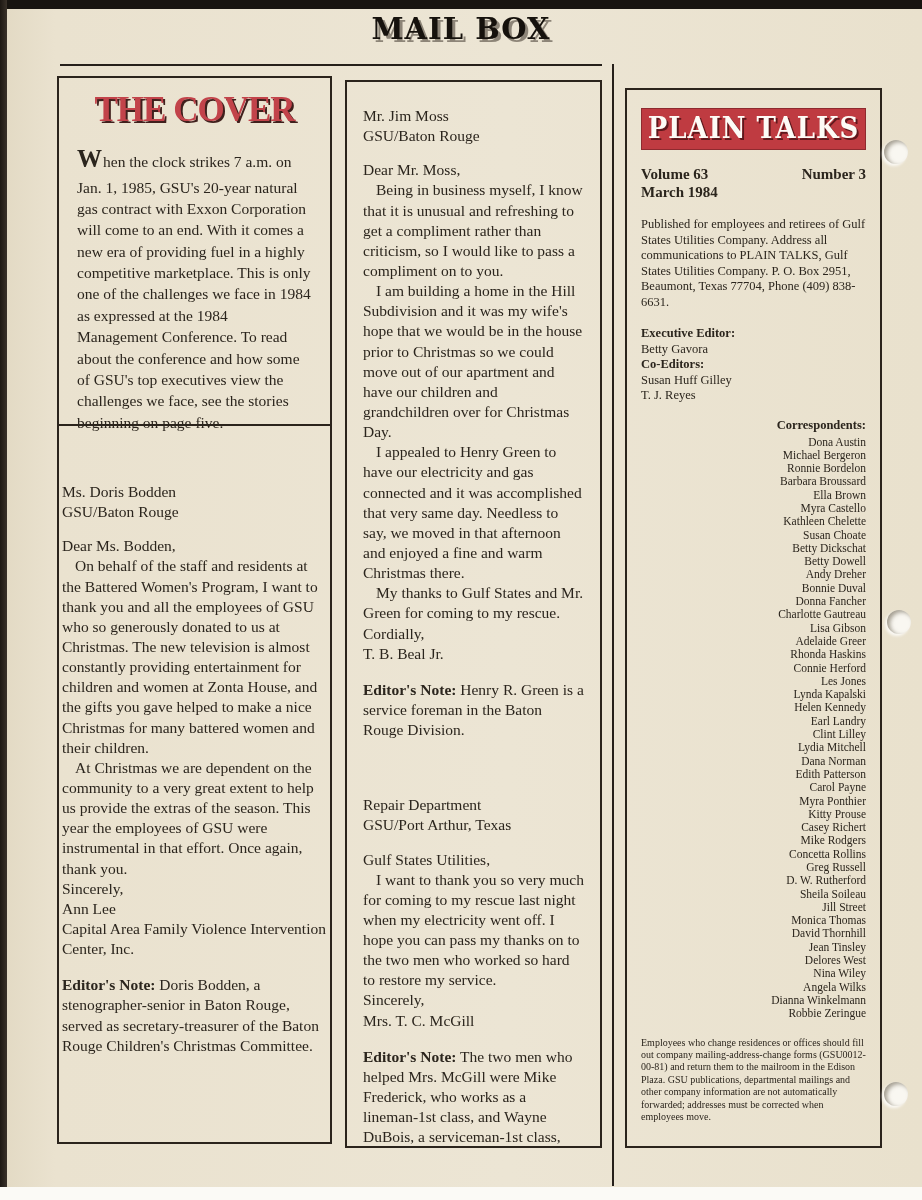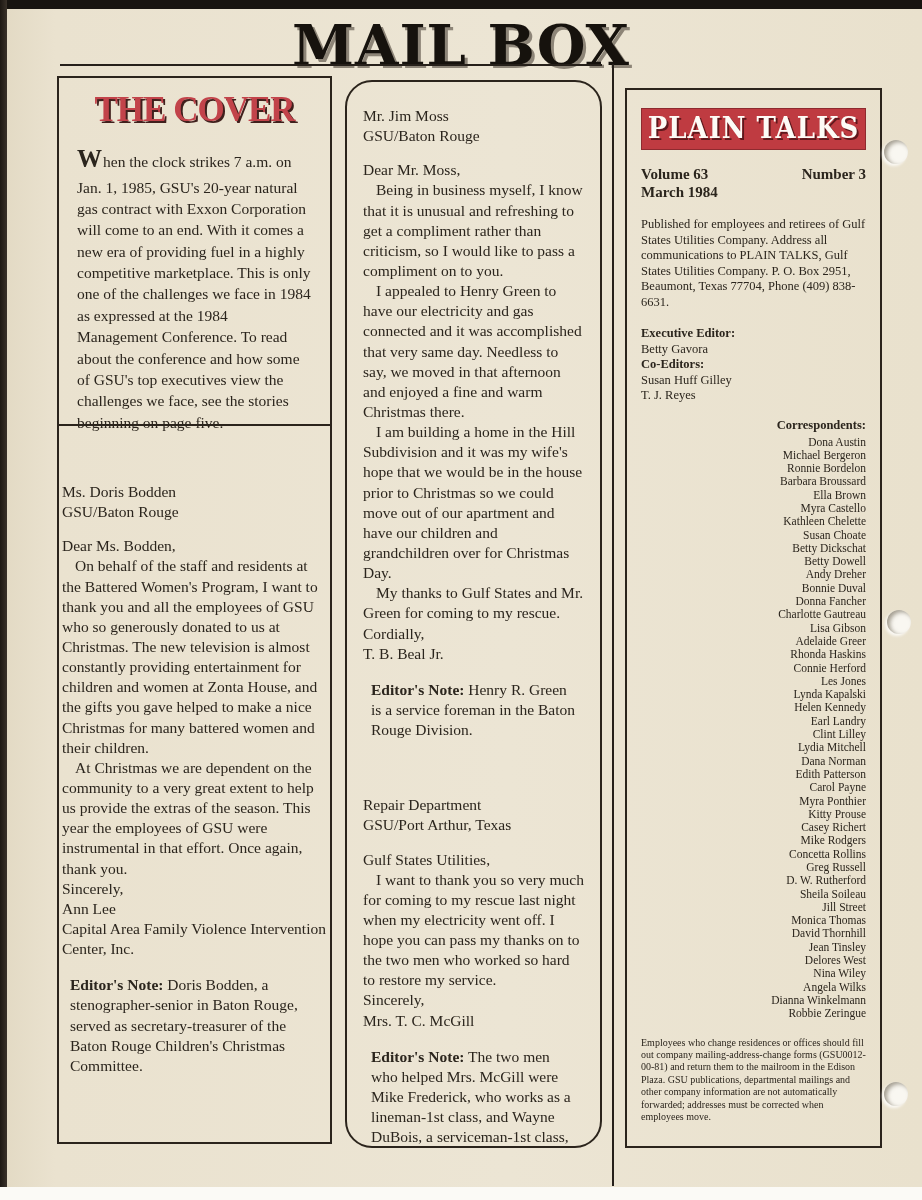--- a/index.html
+++ b/index.html
@@ -14,46 +14,46 @@
     color: #2b251d;
   }
   .edge-top { position: absolute; top: 0; left: 0; width: 100%; height: 9px; background: #181410; }
   .edge-left { position: absolute; top: 0; left: 0; width: 7px; height: 1187px;
     background: linear-gradient(90deg, #1d1813, #3a322a); }
   .edge-bottom { position: absolute; bottom: 0; left: 0; width: 100%; height: 13px; background: #fbfaf6; }
 
   .masthead {
     position: absolute; top: 12px; left: 0; width: 922px; margin: 0;
     text-align: center; font-family: "DejaVu Serif", serif; font-weight: bold;
-    font-size: 56px; letter-spacing: 1px; color: #16120d;
+    font-size: 29px; letter-spacing: 1px; color: #16120d;
     text-shadow: 3px 3px 0 rgba(90, 82, 70, 0.65);
   }
   .header-rule { position: absolute; left: 60px; top: 64px; width: 542px; height: 2px; background: #26201a; }
   .v-divider { position: absolute; left: 612px; top: 64px; width: 2px; height: 1122px; background: #26201a; }
 
   .col { position: absolute; box-sizing: border-box; border: 2px solid #2b241c; overflow: hidden; }
   .col-left { left: 57px; top: 76px; width: 275px; height: 1068px; }
-  .col-mid  { left: 345px; top: 80px; width: 257px; height: 1068px; padding: 24px 16px 0; border-radius: 27px; }
+  .col-mid  { left: 345px; top: 80px; width: 257px; height: 1068px; padding: 24px 16px 0; }
   .col-right{ left: 625px; top: 88px; width: 257px; height: 1060px; padding: 18px 14px 0; }
 
   .cover-section { box-sizing: border-box; height: 348px; border-bottom: 2px solid #2b241c; padding: 10px 18px 0; }
   .cover-title {
     margin: 2px 0 12px; text-align: center; font-size: 35px; font-weight: bold;
     letter-spacing: -1px; color: #c2434a; text-shadow: 2px 2px 0 #40201d;
   }
   .cover-body { margin: 0; font-size: 15.5px; line-height: 1.38; }
   .cover-body::first-letter { font-size: 25px; font-weight: bold; padding-right: 1px; }
 
   .letter-left { padding: 56px 3px 0; }
   .letter, .col-mid { font-size: 15.5px; line-height: 1.3; }
   .addr { margin: 0 0 14px; }
   .sal { margin: 0; }
   .par { margin: 0; text-indent: 13px; }
   .sig { margin: 0; }
-  .note { margin: 16px 8px 0; font-family: Liberation Serif, serif; }
+  .note { margin: 16px 0 0; font-family: Liberation Serif, serif; }
   .note strong { font-weight: bold; }
   .letter-gap { margin-top: 55px; }
 
   .pt-logo {
     background: #bf3b41; border: 1px solid #8e2a2f; text-align: center; padding: 4px 0 6px;
   }
   .pt-logo span {
     display: inline-block; font-family: "DejaVu Serif", serif; font-weight: bold;
     font-size: 26px; letter-spacing: 1px; color: #fdfbf6;
     text-shadow: 2px 2px 0 #5e181c; transform: scaleY(1.12);
@@ -117,22 +117,22 @@
   </section>
 
   <section class="col col-mid">
     <div class="letter">
       <p class="addr">
         <span>Mr. Jim Moss</span><br>
         <span>GSU/Baton Rouge</span>
       </p>
       <p class="sal">Dear Mr. Moss,</p>
       <p class="par">Being in business myself, I know that it is unusual and refreshing to get a compliment rather than criticism, so I would like to pass a compliment on to you.</p>
+      <p class="par">I am building a home in the Hill Subdivision and it was my wife's hope that we would be in the house prior to Christmas so we could move out of our apartment and have our children and grandchildren over for Christmas Day.</p>
       <p class="par">I appealed to Henry Green to have our electricity and gas connected and it was accomplished that very same day. Needless to say, we moved in that afternoon and enjoyed a fine and warm Christmas there.</p>
-      <p class="par">I am building a home in the Hill Subdivision and it was my wife's hope that we would be in the house prior to Christmas so we could move out of our apartment and have our children and grandchildren over for Christmas Day.</p>
       <p class="par">My thanks to Gulf States and Mr. Green for coming to my rescue.</p>
       <p class="sig">
         <span>Cordially,</span><br>
         <span>T. B. Beal Jr.</span>
       </p>
       <p class="note">
         <strong>Editor's Note:</strong>
         <span>Henry R. Green is a service foreman in the Baton Rouge Division.</span>
       </p>
     </div>

